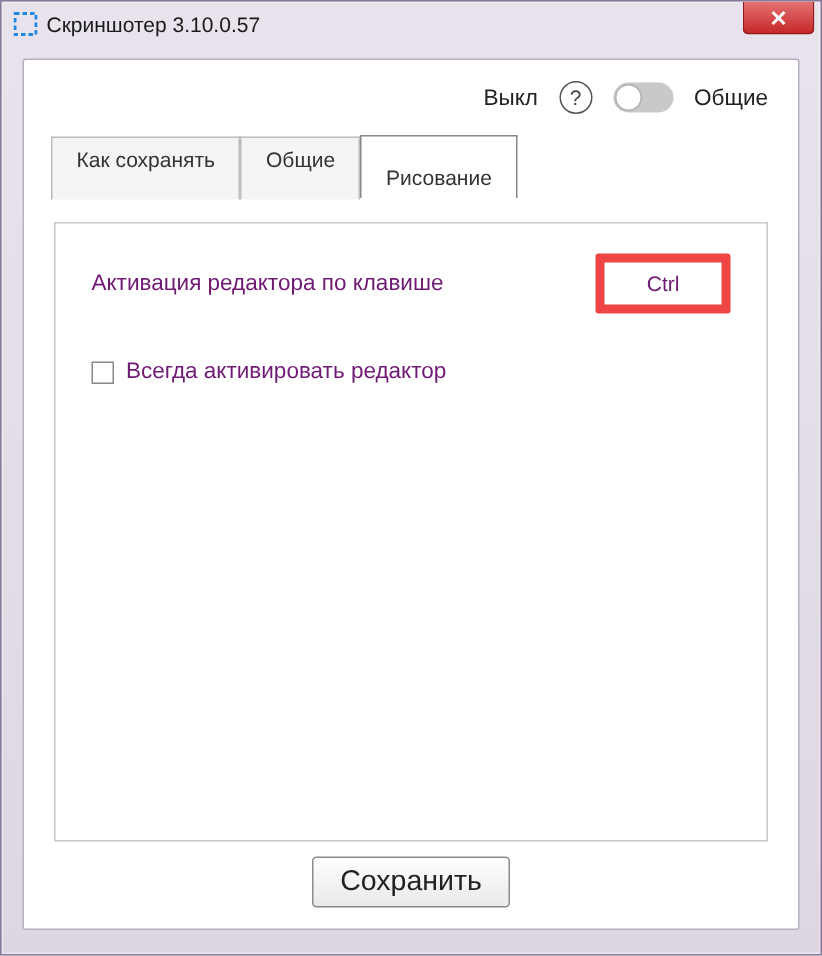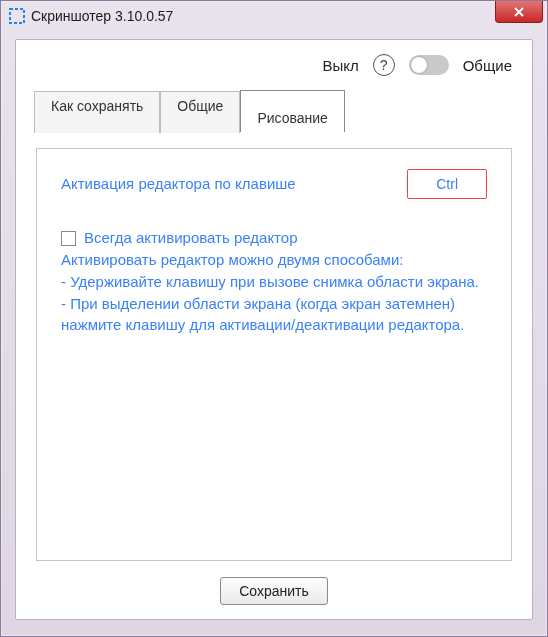--- a/index.html
+++ b/index.html
@@ -123,61 +123,62 @@
     left: 20px; right: 20px;
     top: 108px;
     bottom: 58px;
     background: #fff;
     border: 1px solid #c7c7c7;
     z-index: 2;
   }
   .panel-inner {
     padding: 20px 24px;
     font-size: 15px;
-    color: #3b82f6;
+    color: #701a75;
     line-height: 1.45;
   }
   .row1 {
     display: flex;
     align-items: center;
     justify-content: space-between;
     margin-bottom: 28px;
   }
   .key-select {
-    border: 1px solid #ef4444;
+    border: 6px solid #ef4444;
     background: #fff;
     padding: 4px 28px;
     font-size: 14px;
     border-radius: 2px;
     cursor: pointer;
   }
   .check-row {
     display: flex;
     align-items: center;
     gap: 8px;
+    margin-bottom: 36px;
   }
   .checkbox {
     width: 15px; height: 15px;
     border: 1px solid #888;
     background: #fff;
     cursor: pointer;
   }
   .desc { white-space: pre-line; }
   .footer {
     position: absolute;
     left: 0; right: 0; bottom: 14px;
     display: flex;
     justify-content: center;
   }
   .save-btn {
     padding: 5px 18px;
     background: linear-gradient(#fefefe, #e9e9e9);
     border: 1px solid #8a8a8a;
     border-radius: 3px;
-    font-size: 14px;
+    font-size: 19px;
     color: #222;
     cursor: pointer;
   }
 </style>
 </head>
 <body>
 
 <div class="window">
 
   <div class="titlebar">
@@ -222,23 +223,20 @@
           <div class="key-select">
             <span>Ctrl</span>
           </div>
         </div>
 
         <div class="check-row">
           <div class="checkbox"></div>
           <span>Всегда активировать редактор</span>
         </div>
 
-        <div class="desc">Активировать редактор можно двумя способами:
-- Удерживайте клавишу при вызове снимка области экрана.
-- При выделении области экрана (когда экран затемнен) нажмите клавишу для активации/деактивации редактора.</div>
 
       </div>
     </div>
 
     <div class="footer">
       <button class="save-btn">
         <span>Сохранить</span>
       </button>
     </div>
 

